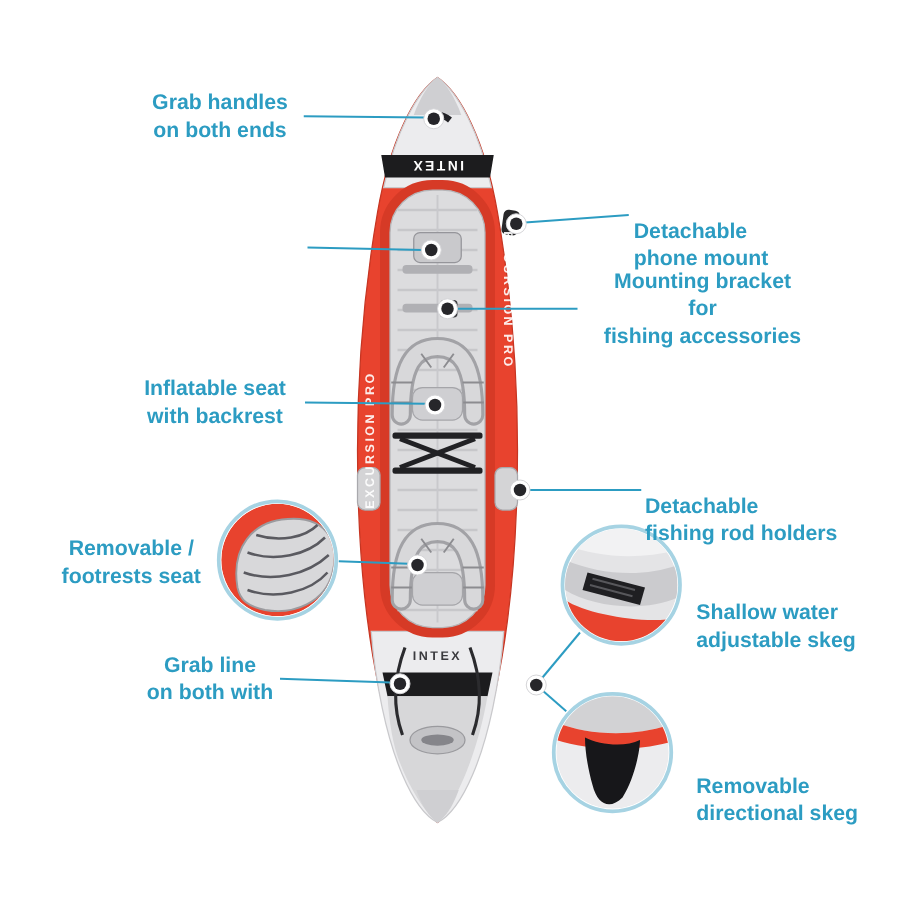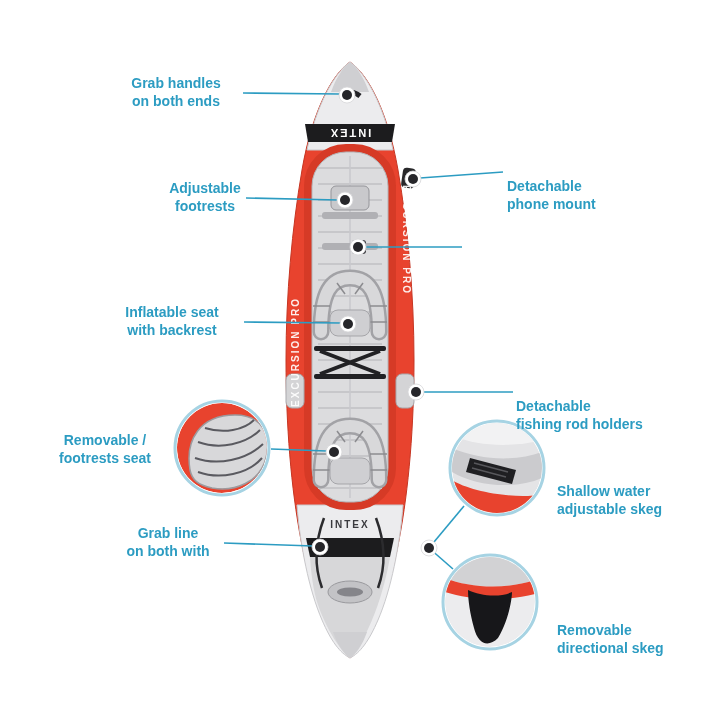--- a/index.html
+++ b/index.html
@@ -1,19 +1,19 @@
 <!DOCTYPE html>
 <html><head>
 <meta charset="utf-8">
 <style>
   html,body{margin:0;padding:0;background:#ffffff;}
   body{width:720px;height:720px;font-family:"Liberation Sans",sans-serif;}
   .stage{position:relative;width:720px;height:720px;overflow:hidden;background:#fff;}
   .art{position:absolute;left:0;top:0;}
-  .label{position:absolute;color:#2c9cc2;font-size:14px;font-weight:600;line-height:1.28;white-space:pre-line;}
+  .label{position:absolute;color:#2c9cc2;font-size:17px;font-weight:600;line-height:1.28;white-space:pre-line;}
   .label.c{text-align:center;transform:translate(-50%,-50%);}
   .label.l{text-align:left;transform:translate(0,-50%);margin-top:24px;}
 </style>
 </head>
 <body>
 
 <div class="stage">
 
   <svg class="art" width="720" height="720" viewBox="0 0 720 720">
 
@@ -179,24 +179,24 @@
       </g>
       <g>
         <circle cx="429" cy="548" r="8" fill="#ffffff" stroke="#d5d5d8" stroke-width="0.8"></circle>
         <circle cx="429" cy="548" r="5" fill="#26262a"></circle>
       </g>
     </g>
   </svg>
 
   <div class="label c" style="left:176px;top:93px;">Grab handles
 on both ends</div>
-  <div class="label c" style="left:205px;top:198px;">Adjustable
-footrests</div>
   <div class="label l" style="left:507px;top:172px;">Detachable
 phone mount</div>
+  <div class="label c" style="left:562px;top:247px;">Mounting bracket for
+fishing accessories</div>
   <div class="label c" style="left:172px;top:322px;">Inflatable seat
 with backrest</div>
   <div class="label l" style="left:516px;top:392px;">Detachable
 fishing rod holders</div>
   <div class="label c" style="left:105px;top:450px;">Removable /
 footrests seat</div>
   <div class="label c" style="left:168px;top:543px;">Grab line
 on both with</div>
   <div class="label l" style="left:557px;top:477px;">Shallow water
 adjustable skeg</div>

